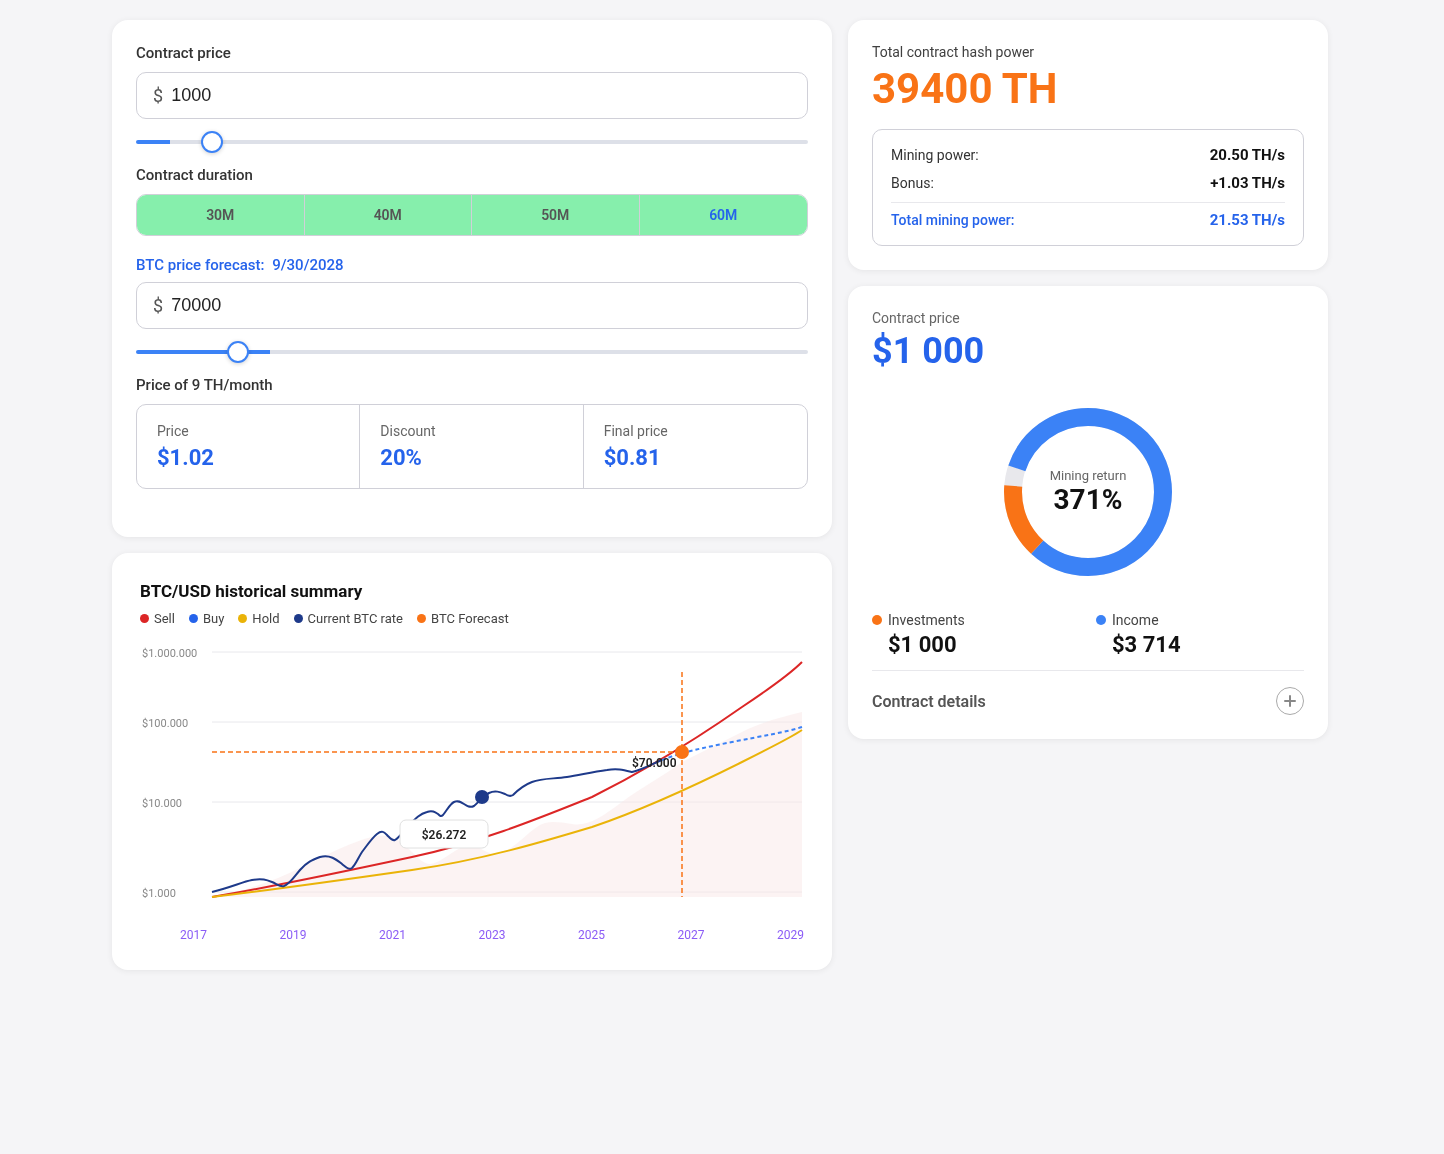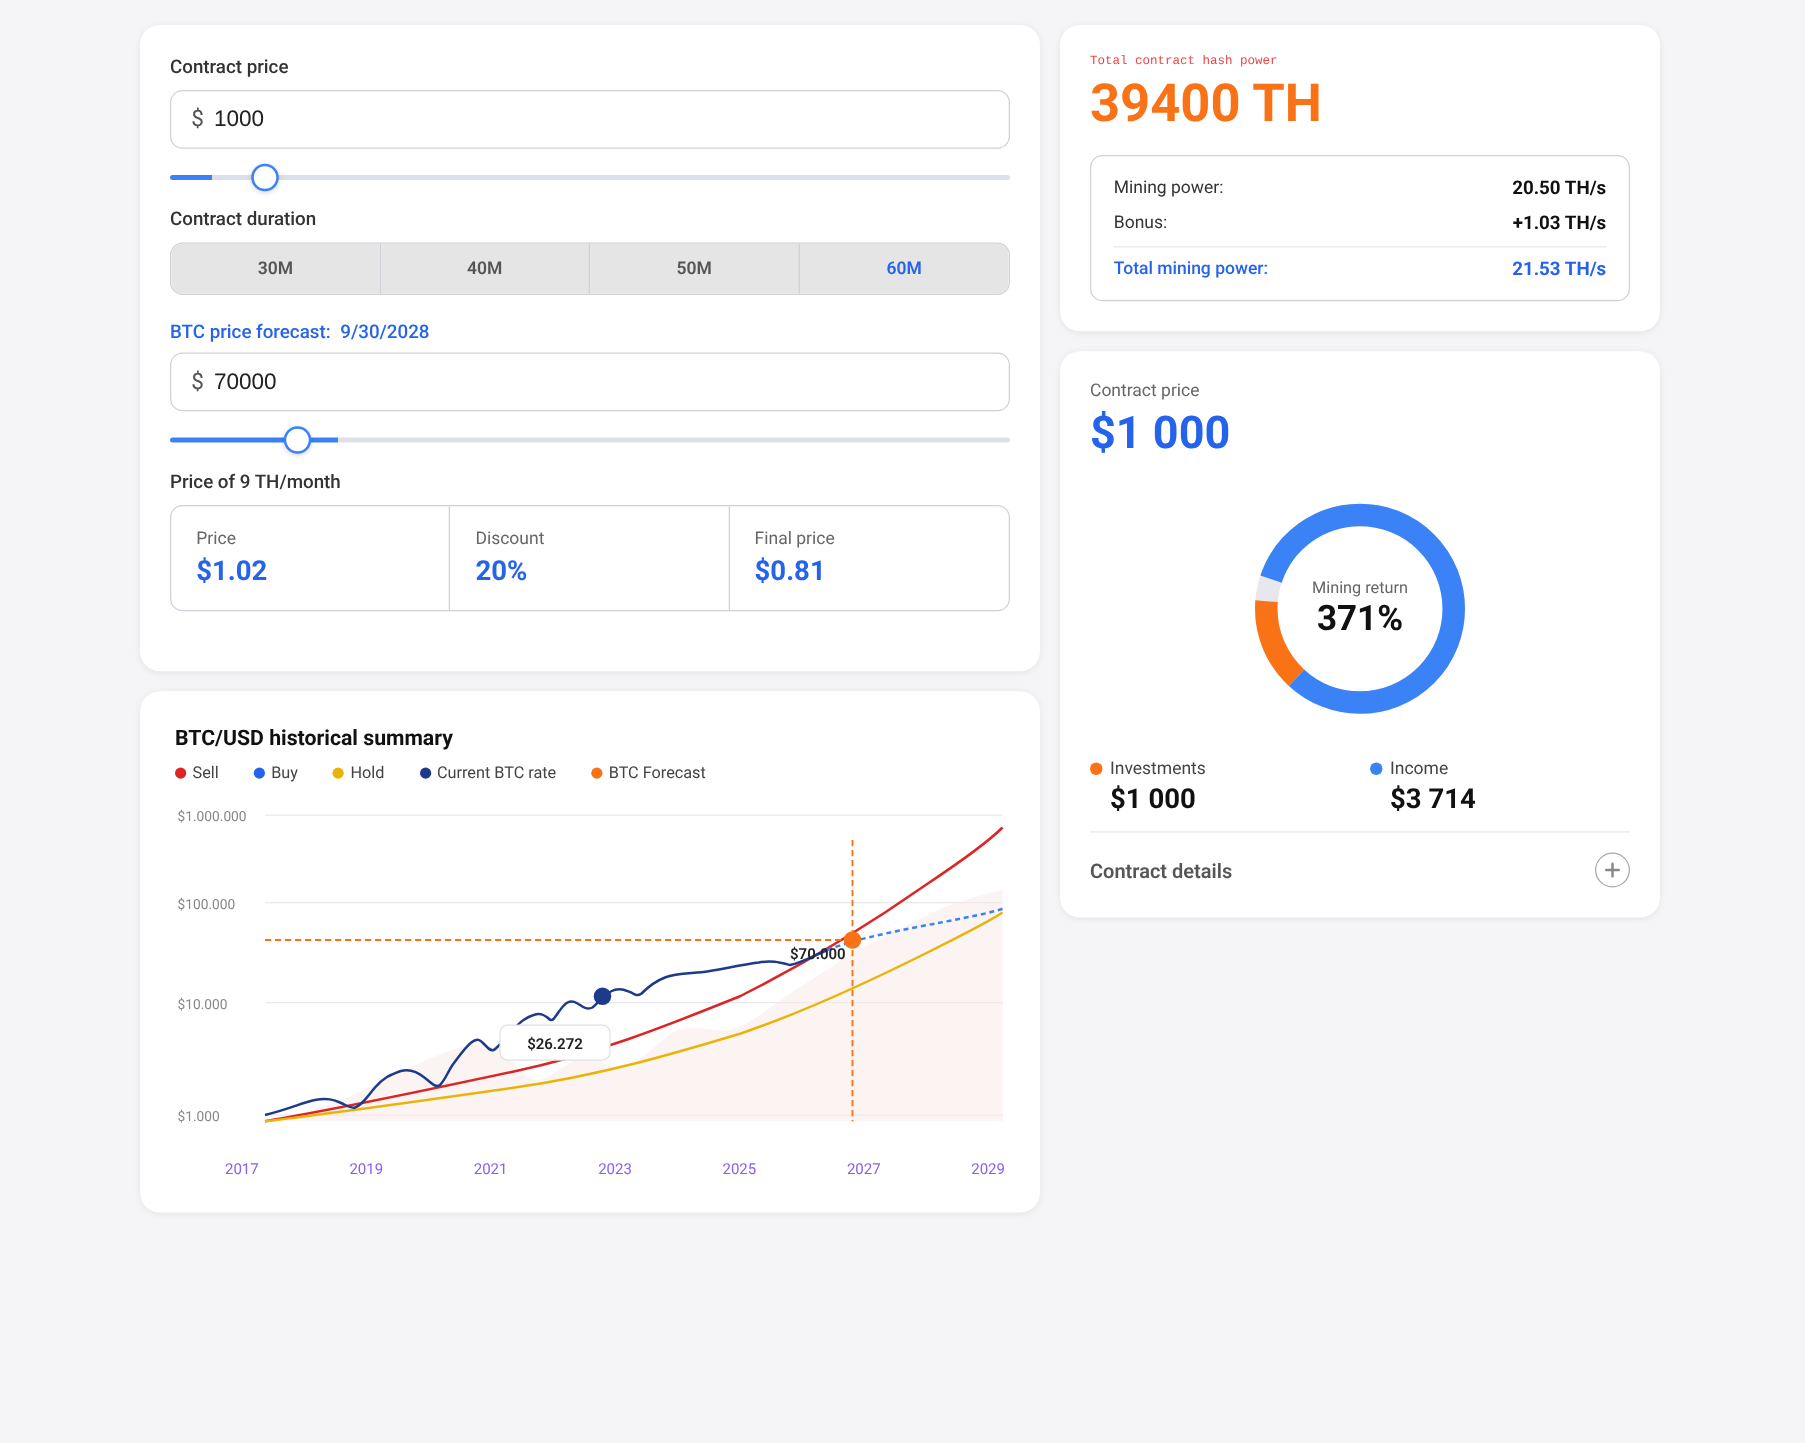--- a/index.html
+++ b/index.html
@@ -100,21 +100,21 @@
       margin-bottom: 20px;
     }
     .duration-tab {
       padding: 12px 0;
       text-align: center;
       font-size: 14px;
       font-weight: 600;
       color: #555;
       cursor: pointer;
       border-right: 1.5px solid #d0d0d8;
-      background: #e5e5e5;
+      background: #86efac;
     }
     .duration-tab:last-child { border-right: none; }
     .duration-tab.active { color: #2563eb; }
 
     
     .btc-forecast-label {
       font-size: 15px;
       font-weight: 500;
       color: #333;
       margin-bottom: 8px;
@@ -158,21 +158,21 @@
     }
     .chart-title {
       font-size: 17px;
       font-weight: 700;
       color: #111;
       margin-bottom: 10px;
     }
     .chart-legend {
       display: flex;
       flex-wrap: wrap;
-      gap: 28px;
+      gap: 14px;
       margin-bottom: 16px;
     }
     .legend-item {
       display: flex;
       align-items: center;
       gap: 5px;
       font-size: 13px;
       color: #444;
     }
     .legend-dot {
@@ -201,24 +201,23 @@
     }
 
     
     .hash-power-card {
       background: #fff;
       border-radius: 16px;
       padding: 24px;
       box-shadow: 0 1px 6px rgba(0,0,0,0.07);
     }
     .hash-subtitle {
-      font-size: 10px;
-      color: #ef4444;
+      font-size: 14px;
+      color: #404040;
       margin-bottom: 4px;
-      font-family: Liberation Mono, monospace;
     }
     .hash-value {
       font-size: 42px;
       font-weight: 700;
       color: #f97316;
       margin-bottom: 16px;
     }
     .hash-details {
       border: 1.5px solid #d0d0d8;
       border-radius: 10px;

